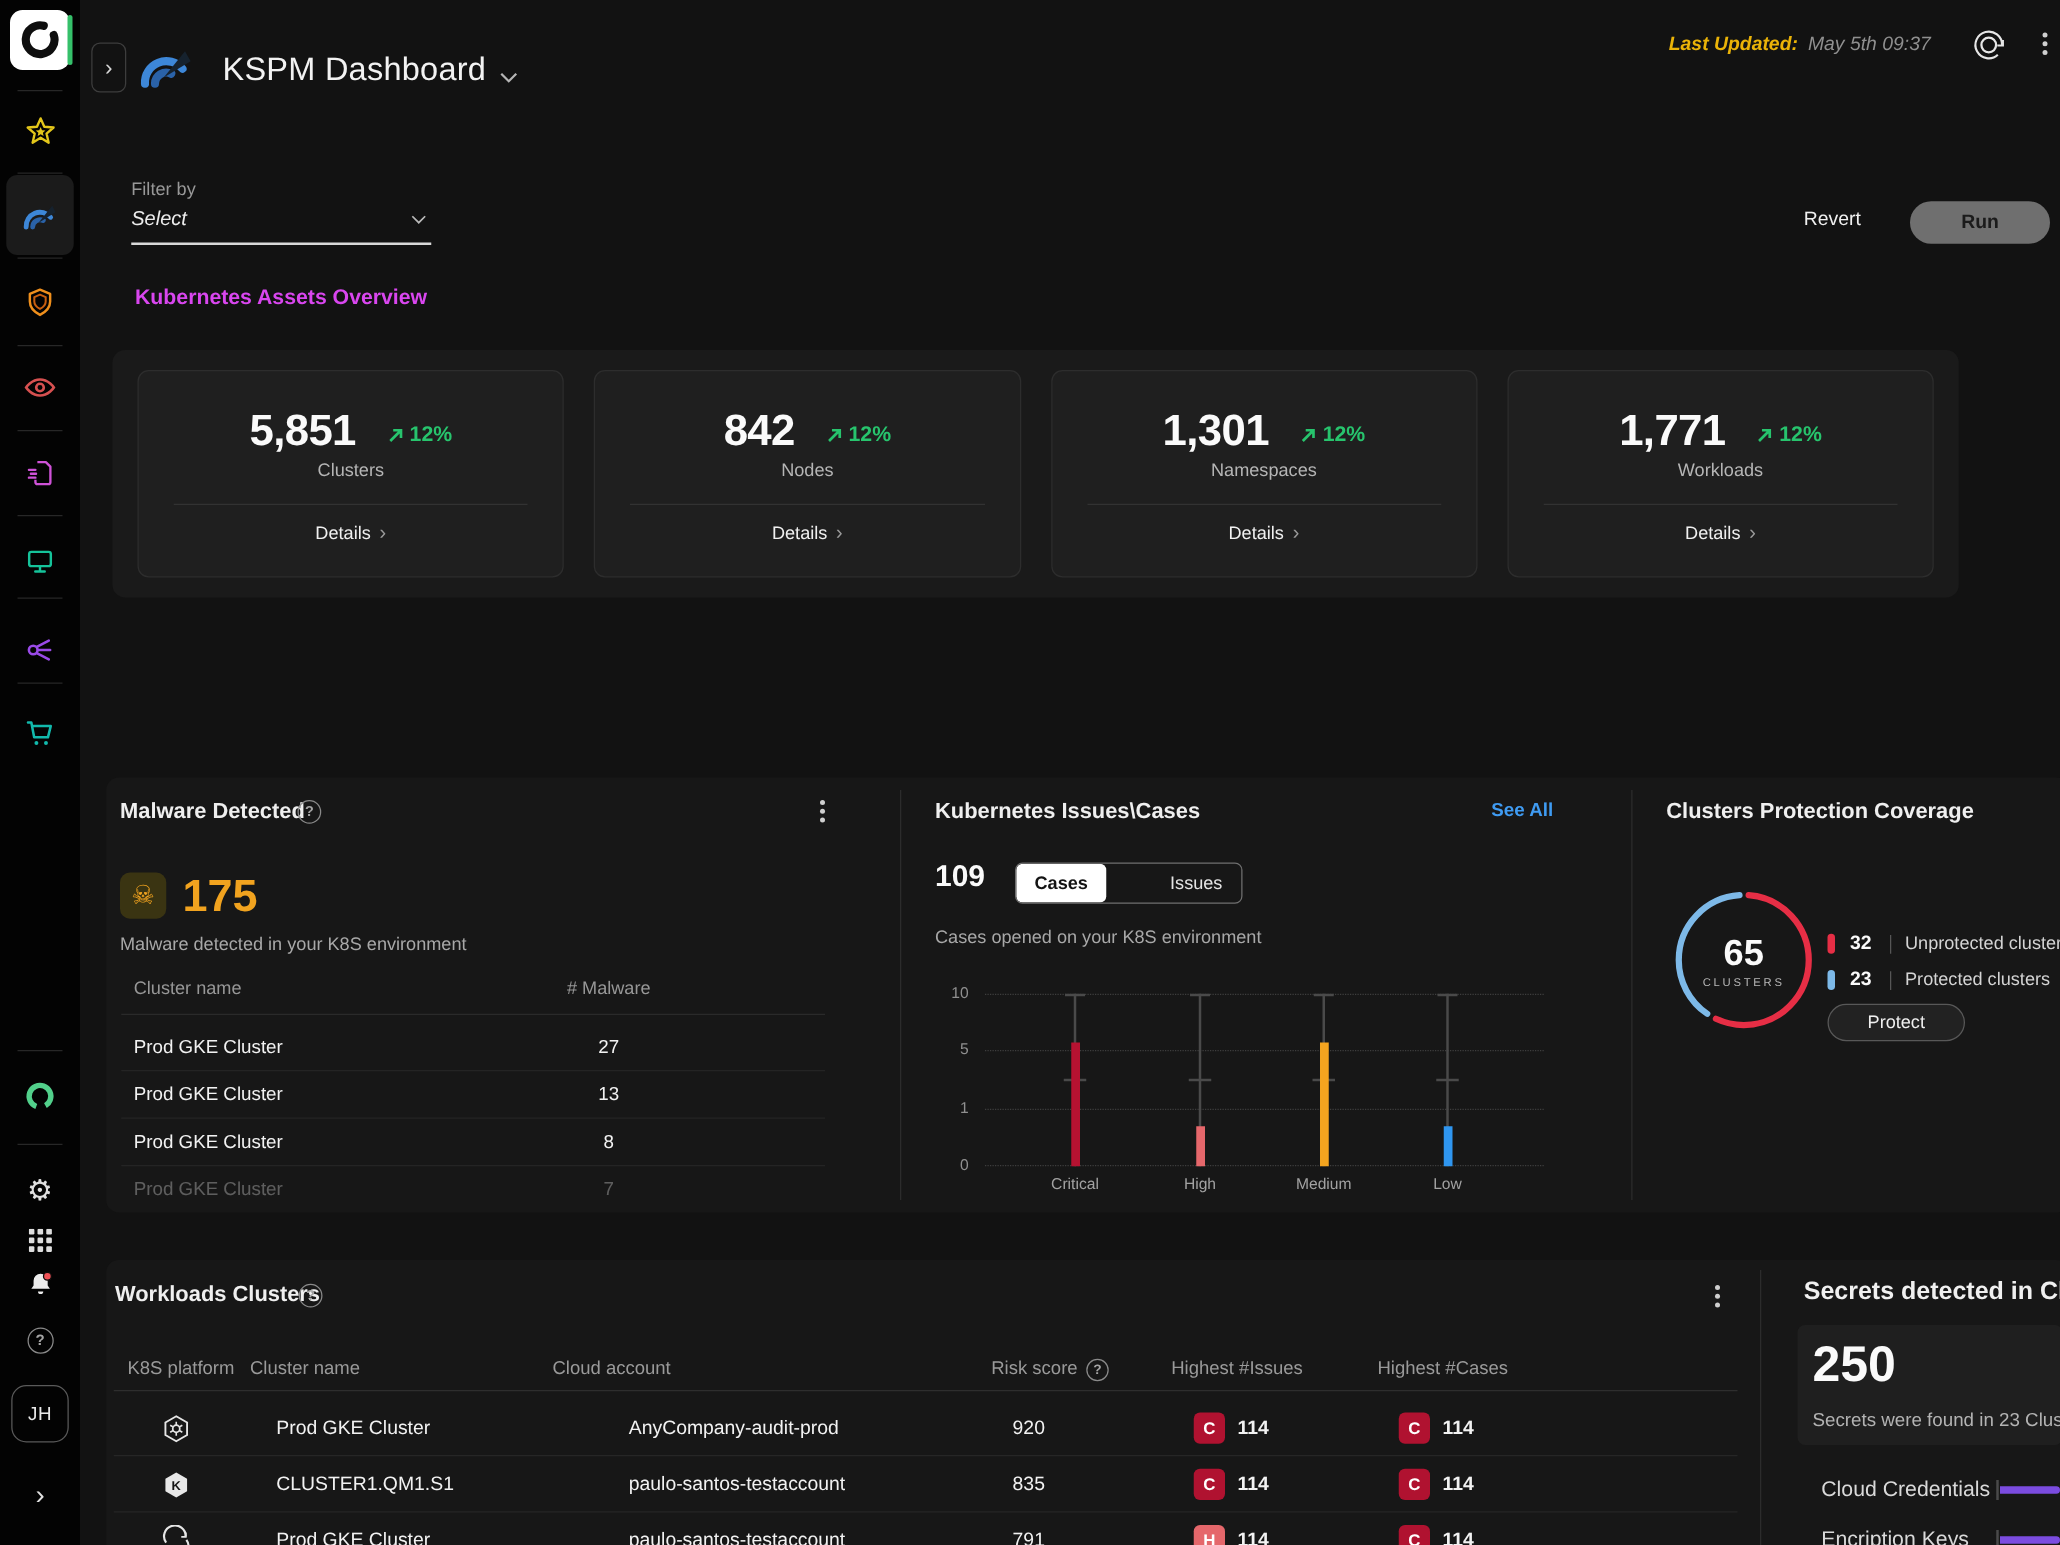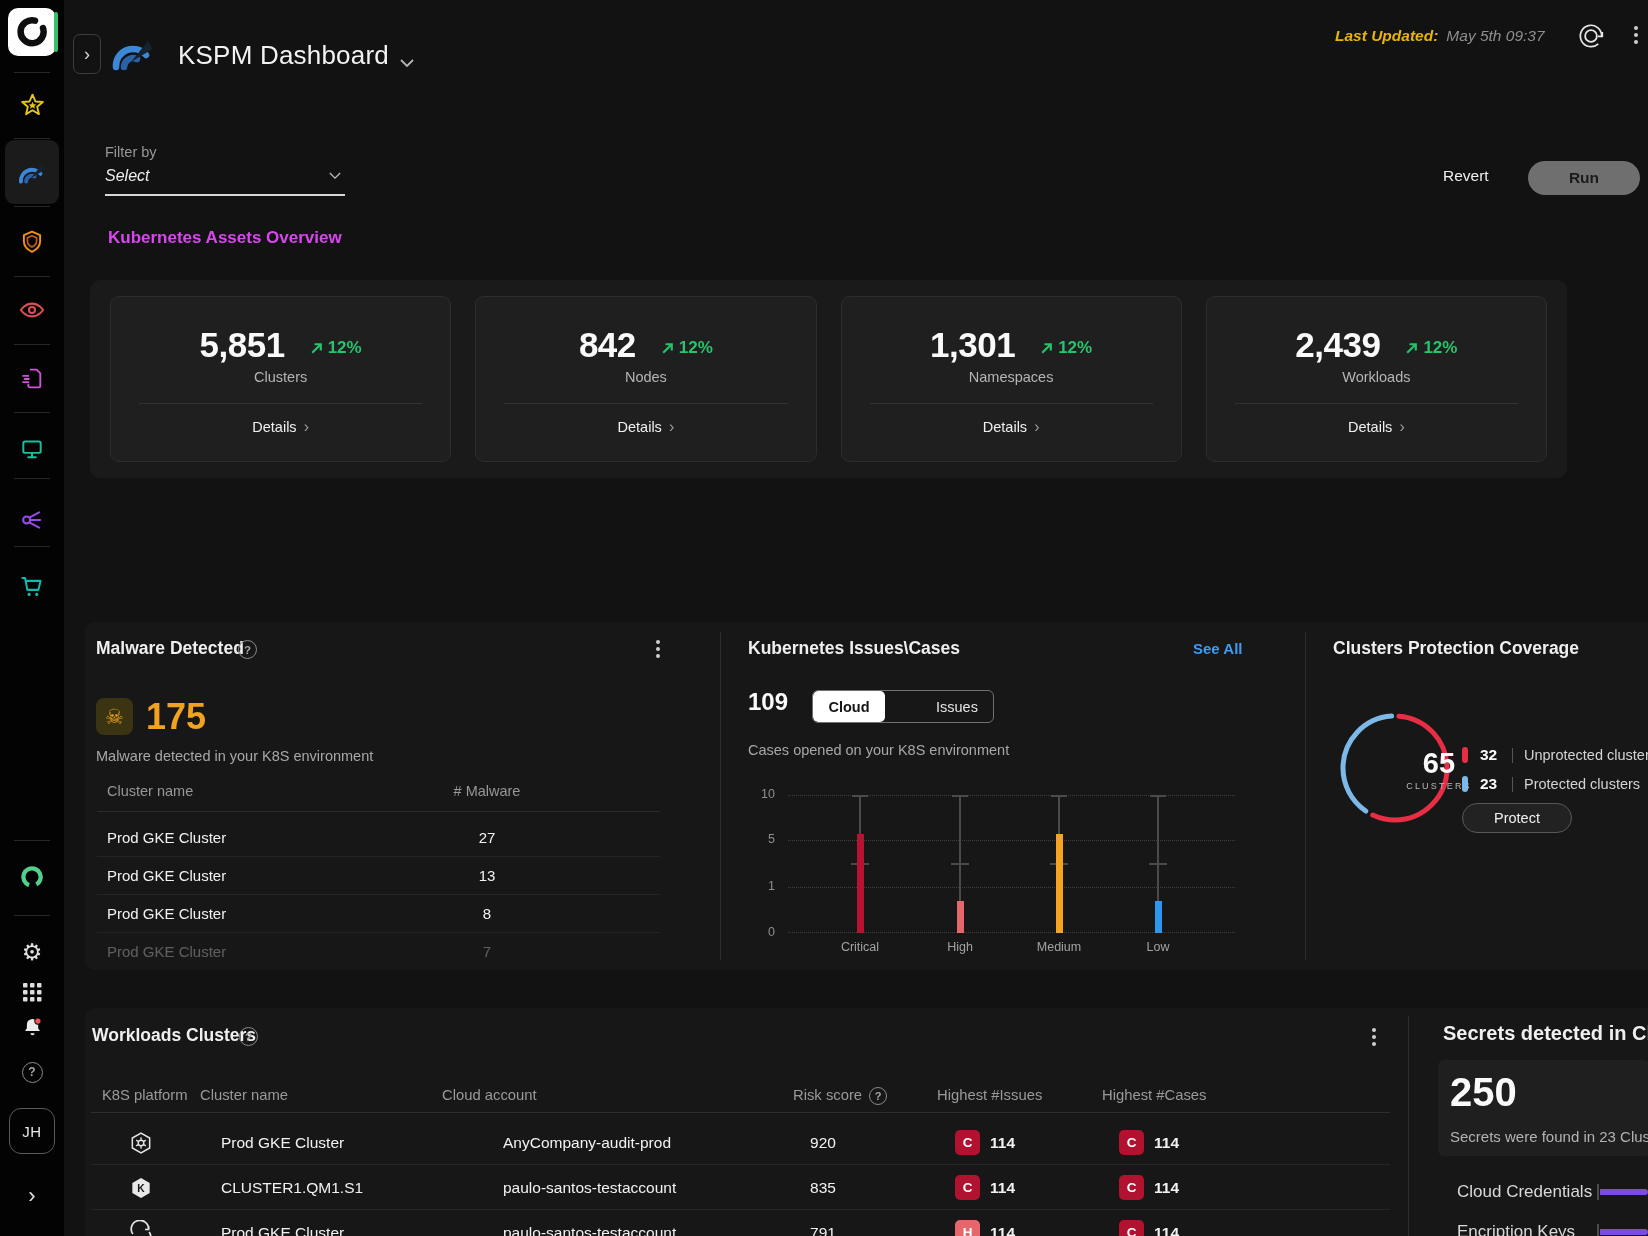--- a/index.html
+++ b/index.html
@@ -75,21 +75,21 @@
   .toggle .t-on { flex:1; background:#ffffff; color:#141414; font-weight:700; font-size:14.5px; display:flex; align-items:center; justify-content:center; border-radius:5px; }
   .toggle .t-off { flex:1; color:#e5e5e5; font-size:14.5px; display:flex; align-items:center; justify-content:center;padding-left:36px; }
 
   
   .legend-row { position:absolute; left:1462px; height:20px; display:flex; align-items:center; }
   .legend-pill { width:6px; height:16px; border-radius:3px; }
   .legend-val { width:30px; margin-left:12px; font-size:15.5px; font-weight:700; color:#fafafa; }
   .legend-sep { width:1px; height:15px; background:#565656; margin:0 11px 0 2px; }
   .legend-lab { font-size:14.5px; color:#d4d4d4; white-space:nowrap; }
   .protect-btn { left:1462px; top:803px; width:110px; height:30px; border-radius:15px; border:1px solid #585858; background:#222222; color:#f0f0f0; font-size:14.5px; display:flex; align-items:center; justify-content:center; }
-  .donut-center { text-align:center;margin-left:44px; }
+  .donut-center { text-align:center; }
 
   
   .rhead { position:absolute; top:1087px; font-size:14.8px; color:#9a9a9a; }
   .rrow { position:absolute; left:91px; width:1299px; height:45px; border-bottom:1px solid #262626; }
   .rcell { position:absolute; top:0; height:45px; display:flex; align-items:center; color:#f2f2f2; font-size:15.5px; }
   .sev { width:25px; height:25px; border-radius:5px; display:flex; align-items:center; justify-content:center; font-size:13.5px; font-weight:700; color:#fff; }
   .sev-count { margin-left:10px; font-weight:600; }
 
   
   .secret-item-label { font-size:17px; color:#d9d9d9; white-space:nowrap; }
@@ -304,21 +304,21 @@
             <span>12%</span>
           </span>
       </div>
       <div class="asset-label">Namespaces</div>
       <div class="asset-div"></div>
       <div class="asset-details"><span>Details</span><span class="chev-r"></span></div>
     </div>
 
     <div class="asset-card">
       <div class="asset-val-row">
-        <span class="asset-num">2,439</span>
+        <span class="asset-num">1,771</span>
         <span class="asset-delta">
             <svg width="15" height="15" viewBox="0 0 14 14">
               <path d="M3 11L11 3M5.2 3H11v5.8" stroke="#27c46d" stroke-width="2" fill="none"></path>
             </svg>
             <span>12%</span>
           </span>
       </div>
       <div class="asset-label">Workloads</div>
       <div class="asset-div"></div>
       <div class="asset-details"><span>Details</span><span class="chev-r"></span></div>
@@ -356,21 +356,21 @@
   </div>
   <div class="mrow faded" style="top:933px">
     <span class="mname">Prod GKE Cluster</span>
     <span class="mval">7</span>
   </div>
 
   <h3 class="abs panel-title" style="left:748px;top:638px">Kubernetes Issues\Cases</h3>
   <a class="abs see-all" style="left:1193px;top:640px;text-decoration:none;cursor:pointer">See All</a>
   <div class="abs" style="left:748px;top:688px;font-size:24px;font-weight:600;color:#fafafa">109</div>
   <div class="abs toggle">
-    <div class="t-on">Cloud</div>
+    <div class="t-on">Cases</div>
     <div class="t-off">Issues</div>
   </div>
   <div class="abs subtle" style="left:748px;top:742px">Cases opened on your K8S environment</div>
 
   <span class="ytick" style="top:787px">10</span>
   <span class="ytick" style="top:832px">5</span>
   <span class="ytick" style="top:879px">1</span>
   <span class="ytick" style="top:925px">0</span>
 
   <div class="abs plot">

